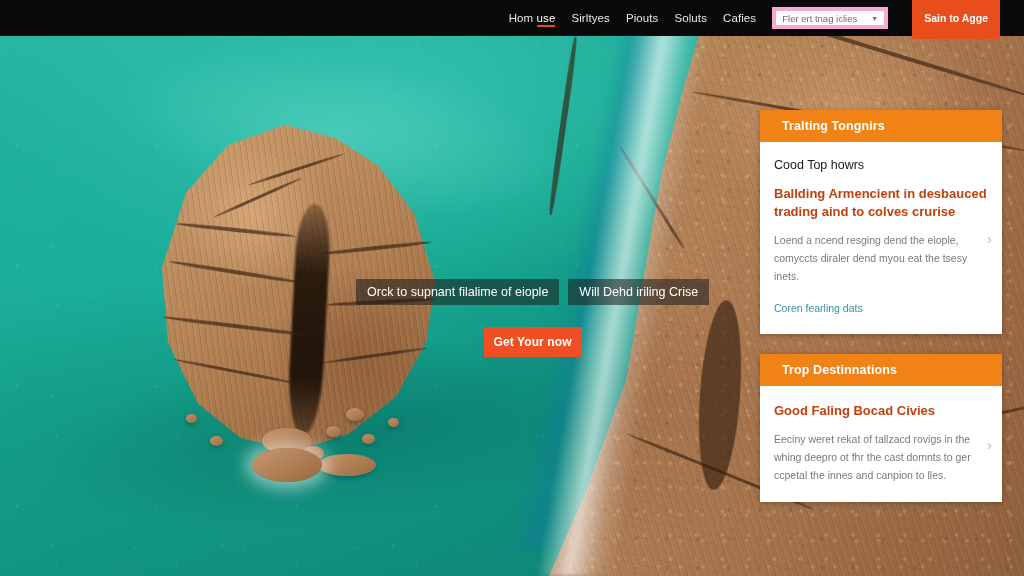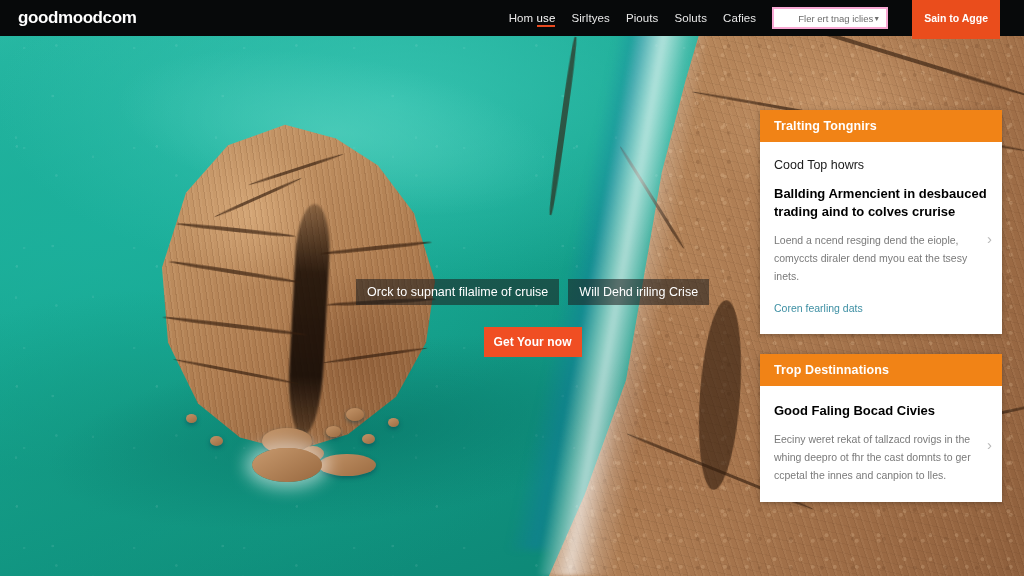--- a/index.html
+++ b/index.html
@@ -171,22 +171,22 @@
     letter-spacing:-.4px;
   }
   .nav { margin-left:auto; display:flex; align-items:center; gap:16px; padding-right:10px; }
   .nav-link {
     color:#e8e8e8; font-size:11.5px; white-space:nowrap; cursor:pointer;
     letter-spacing:.1px;
   }
   .nav-link.active { position:relative; }
   .nav-link.active .hot { color:#fff; border-bottom:2px solid #e8491f; padding-bottom:1px; }
   .nav-select {
-    display:flex; align-items:center; justify-content:flex-end;
-    width:116px; height:22px; background:#fff; border:2px solid #f9a8d4;
+    display:flex; align-items:center; justify-content:space-between;
+    width:116px; height:22px; background:#fff; border:4px solid #f9a8d4;
     padding:0 6px; cursor:pointer;
   }
   .nav-select .sel-txt {
     font-size:9.5px; color:#6d6d6d; overflow:hidden; white-space:nowrap;
     text-overflow:ellipsis;
   }
   .caret { font-size:7px; color:#6d6d6d; line-height:1; }
   .cta-top {
     height:41px; background:#ea4d1c; color:#fff; border:none;
     font-size:10.5px; font-weight:700; padding:0 12px; cursor:pointer;
@@ -210,26 +210,26 @@
   }
   .hero-btn-wrap { display:flex; justify-content:center; }
 
   
   .cards {
     position:absolute; left:760px; top:110px; width:242px; z-index:25;
   }
   .card { background:#fff; margin-bottom:20px; box-shadow:0 1px 5px rgba(0,0,0,.28); }
   .card-head {
     background:#f18316; color:#fff; font-size:12.5px; font-weight:700;
-    padding:9px 14px; letter-spacing:.1px;
+    padding:9px 22px; letter-spacing:.1px;
   }
   .card-body { padding:16px 0 18px 14px; position:relative; }
   .kicker { font-size:12.5px; color:#1a1a1a; margin-bottom:13px; }
   .card-title {
-    font-size:13px; font-weight:700; color:#000000; line-height:1.42;
+    font-size:13px; font-weight:700; color:#c2410c; line-height:1.42;
     margin-bottom:9px; padding-right:14px;
   }
   .card-text {
     font-size:10.5px; color:#7a7a7a; line-height:1.72; padding-right:18px;
   }
   .card-link {
     display:inline-block; margin-top:17px; font-size:10.5px;
     color:#3d8fa3; cursor:pointer;
   }
   .chev {
@@ -284,38 +284,37 @@
       <div class="boulder b4"></div>
       <div class="boulder b5"></div>
       <div class="boulder b6"></div>
       <div class="boulder b7"></div>
       <div class="boulder b8"></div>
     </div>
     <div class="offrock"></div>
   </div>
 
   <div class="topbar">
-    <div class="logo">goodmoodcom</div>
     <nav class="nav">
       <span class="nav-link active"><span>Hom </span><span class="hot">use</span></span>
       <span class="nav-link">Sirltyes</span>
       <span class="nav-link">Piouts</span>
       <span class="nav-link">Soluts</span>
       <span class="nav-link">Cafies</span>
       <div class="nav-select">
         <span class="sel-txt">Fler ert tnag iclies</span>
         <span class="caret">▼</span>
       </div>
       <button class="cta-top">Sain to Agge</button>
     </nav>
   </div>
 
   <div class="hero">
     <div class="hero-lines">
-      <div class="hero-band">Orck to supnant filalime of cruise</div>
+      <div class="hero-band">Orck to supnant filalime of eiople</div>
       <div class="hero-band">Will Dehd iriling Crise</div>
     </div>
     <div class="hero-btn-wrap">
       <button class="hero-btn">Get Your now</button>
     </div>
   </div>
 
   <div class="cards">
 
     <div class="card">

